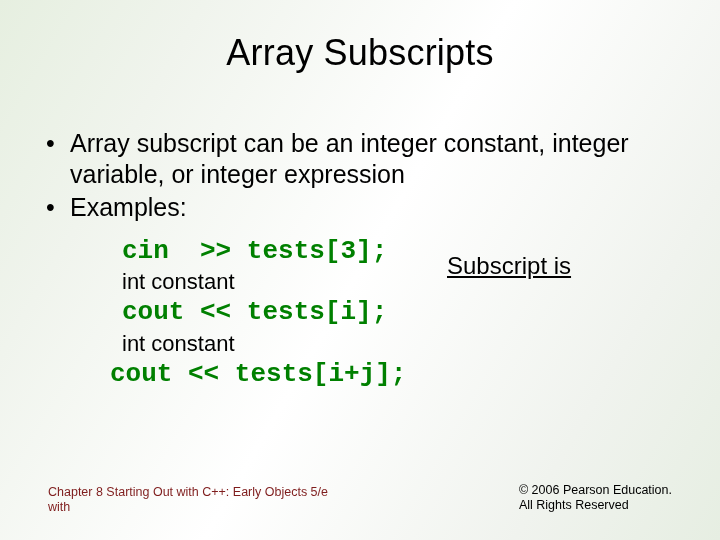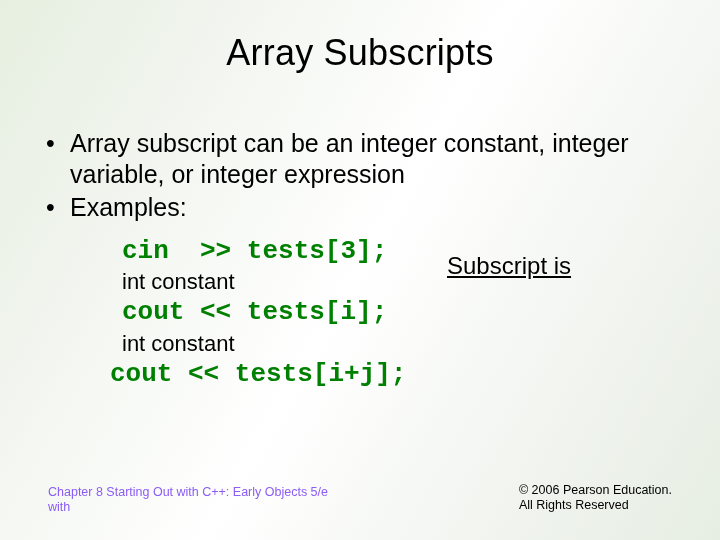--- a/index.html
+++ b/index.html
@@ -69,21 +69,21 @@
   .desc {
     font-size: 22px;
     color: #000;
     margin-left: 12px;
   }
   .footer-left {
     position: absolute;
     left: 48px;
     bottom: 24px;
     font-size: 12.5px;
-    color: #8b5cf6;
+    color: #7f1d1d;
     line-height: 1.25;
   }
   .footer-right {
     position: absolute;
     right: 48px;
     bottom: 26px;
     font-size: 12.5px;
     color: #000;
     text-align: left;
     line-height: 1.25;

